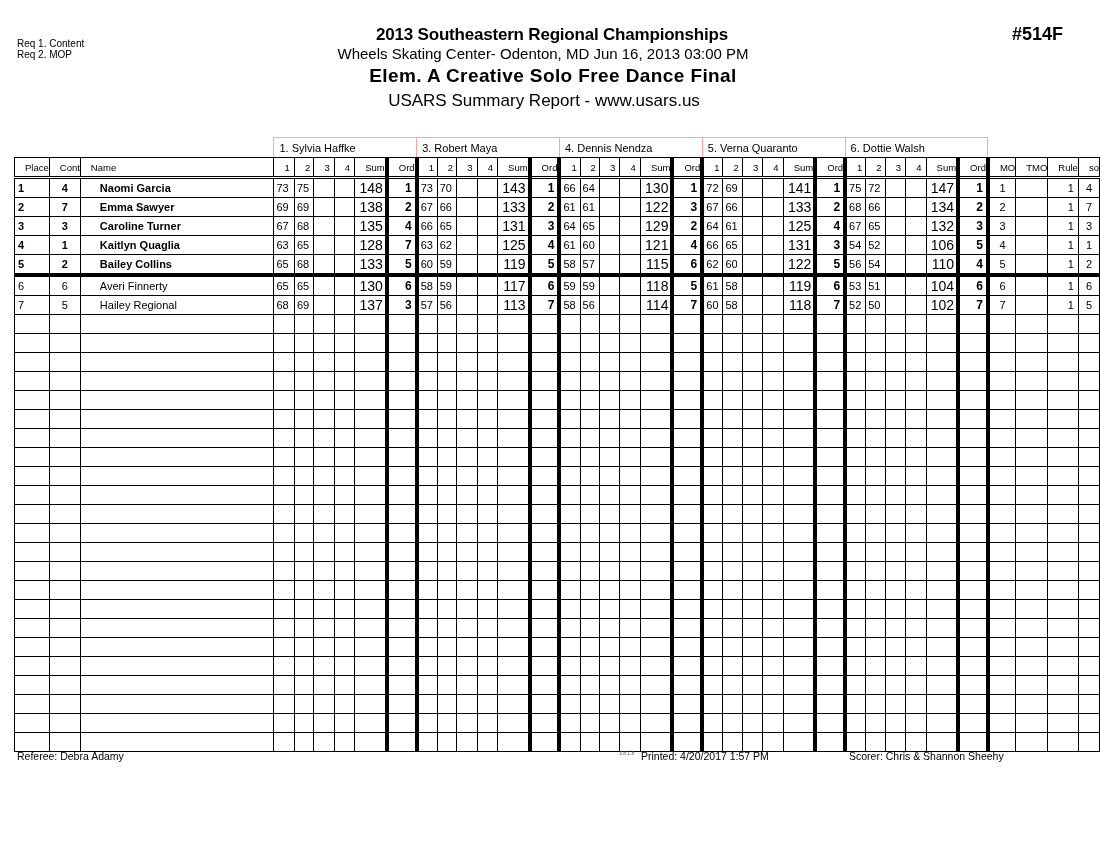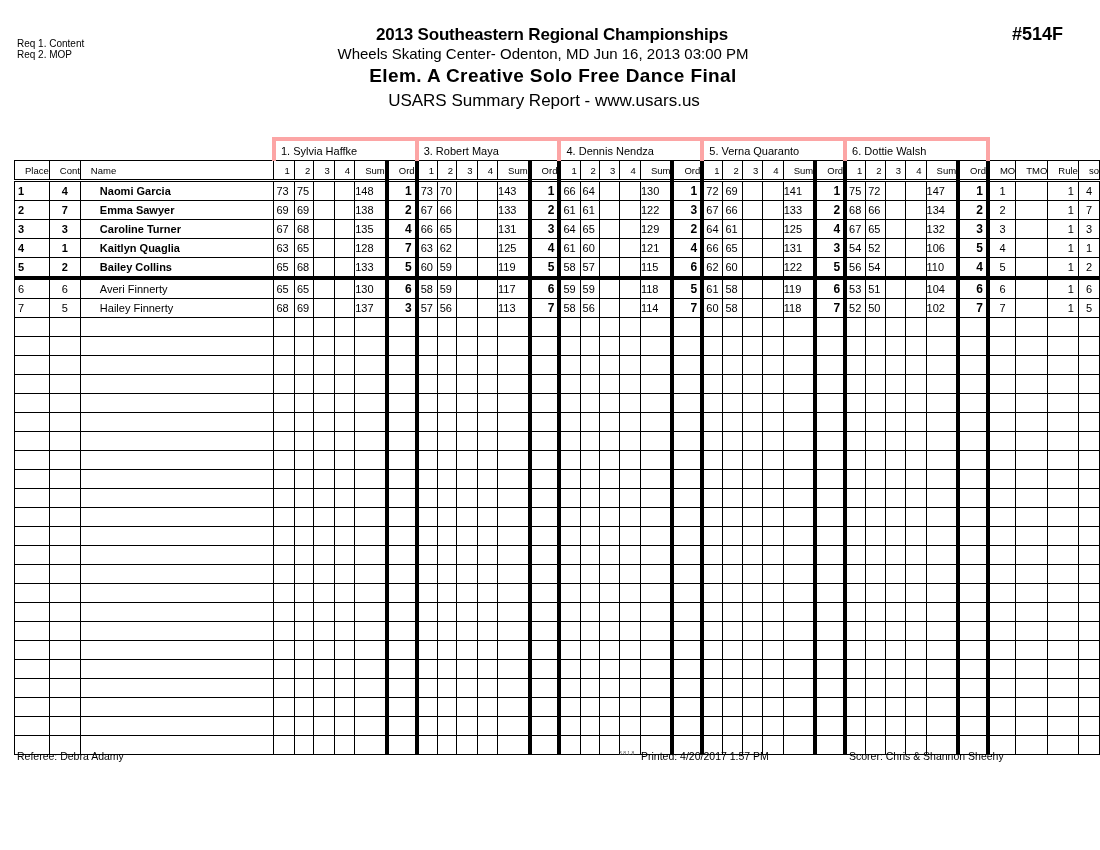--- a/index.html
+++ b/index.html
@@ -9,24 +9,24 @@
   .t1 { top:25px; font-size:17px; font-weight:bold; left:2px; letter-spacing:-0.2px; }
   .t2 { top:45px; font-size:15px; left:-7px; }
   .t3 { top:65px; font-size:19px; font-weight:bold; left:3px; letter-spacing:0.4px; }
   .t4 { top:91px; font-size:17px; left:-6px; }
   .event-no { position:absolute; left:1012px; top:24px; font-size:18px; font-weight:bold; }
 
   table.grid { position:absolute; left:14px; top:137px; border-collapse:collapse; table-layout:fixed; font-size:10px; }
   table.grid td { border:1px solid #000; padding:0; height:18px; overflow:hidden; white-space:nowrap; }
   table.grid tr.judges td { height:19px; }
   table.grid tr.judges td.blank { border:none; }
-  table.grid tr.judges td.jname { border:4px solid #fca5a5; border-bottom:1px solid #000; padding-left:5px; font-size:11px; vertical-align:middle; }
+  table.grid tr.judges td.jname { border:1px solid #fca5a5; border-bottom:1px solid #000; padding-left:5px; font-size:11px; vertical-align:middle; }
   table.grid tr.head td { font-size:9.5px; height:18px; border-bottom:3px double #000; padding-left:10px; vertical-align:middle; }
   table.grid td.thickL { border-left:4px solid #000; }
-  table.grid td.num { text-align:left; padding-right:2px; font-size:11px;margin-left:12px; }
+  table.grid td.num { text-align:right; padding-right:2px; font-size:14px;margin-left:12px; }
   table.grid td.sc { text-align:left; padding-left:2px; font-size:11px; }
   table.grid td.ord { text-align:right; padding-right:3px; font-size:12px; font-weight:bold; }
   table.grid td.place { padding-left:3px; font-size:11px; }
   table.grid td.cont { text-align:center; font-size:11px; }
   table.grid td.name { padding-left:19px; font-size:11px; }
   table.grid tr.bold td.place, table.grid tr.bold td.cont, table.grid tr.bold td.name { font-weight:bold; }
   table.grid tr.sep td { border-bottom:4px solid #000; }
   table.grid td.ctr { text-align:center; font-size:11px; }
   table.grid td.rt { text-align:right; padding-right:4px; font-size:11px; }
 
@@ -365,21 +365,21 @@
         <td class="num">104</td>
         <td class="ord thickL">6</td>
         <td class="ctr thickL">6</td>
         <td class="ctr"></td>
         <td class="rt">1</td>
         <td class="ctr">6</td>
       </tr>
       <tr class="">
         <td class="place">7</td>
         <td class="cont">5</td>
-        <td class="name">Hailey Finnerty</td>
+        <td class="name">Hailey Regional</td>
         <td class="sc">68</td>
         <td class="sc">69</td>
         <td class="sc"></td>
         <td class="sc"></td>
         <td class="num">137</td>
         <td class="ord thickL">3</td>
         <td class="sc thickL">57</td>
         <td class="sc">56</td>
         <td class="sc"></td>
         <td class="sc"></td>

